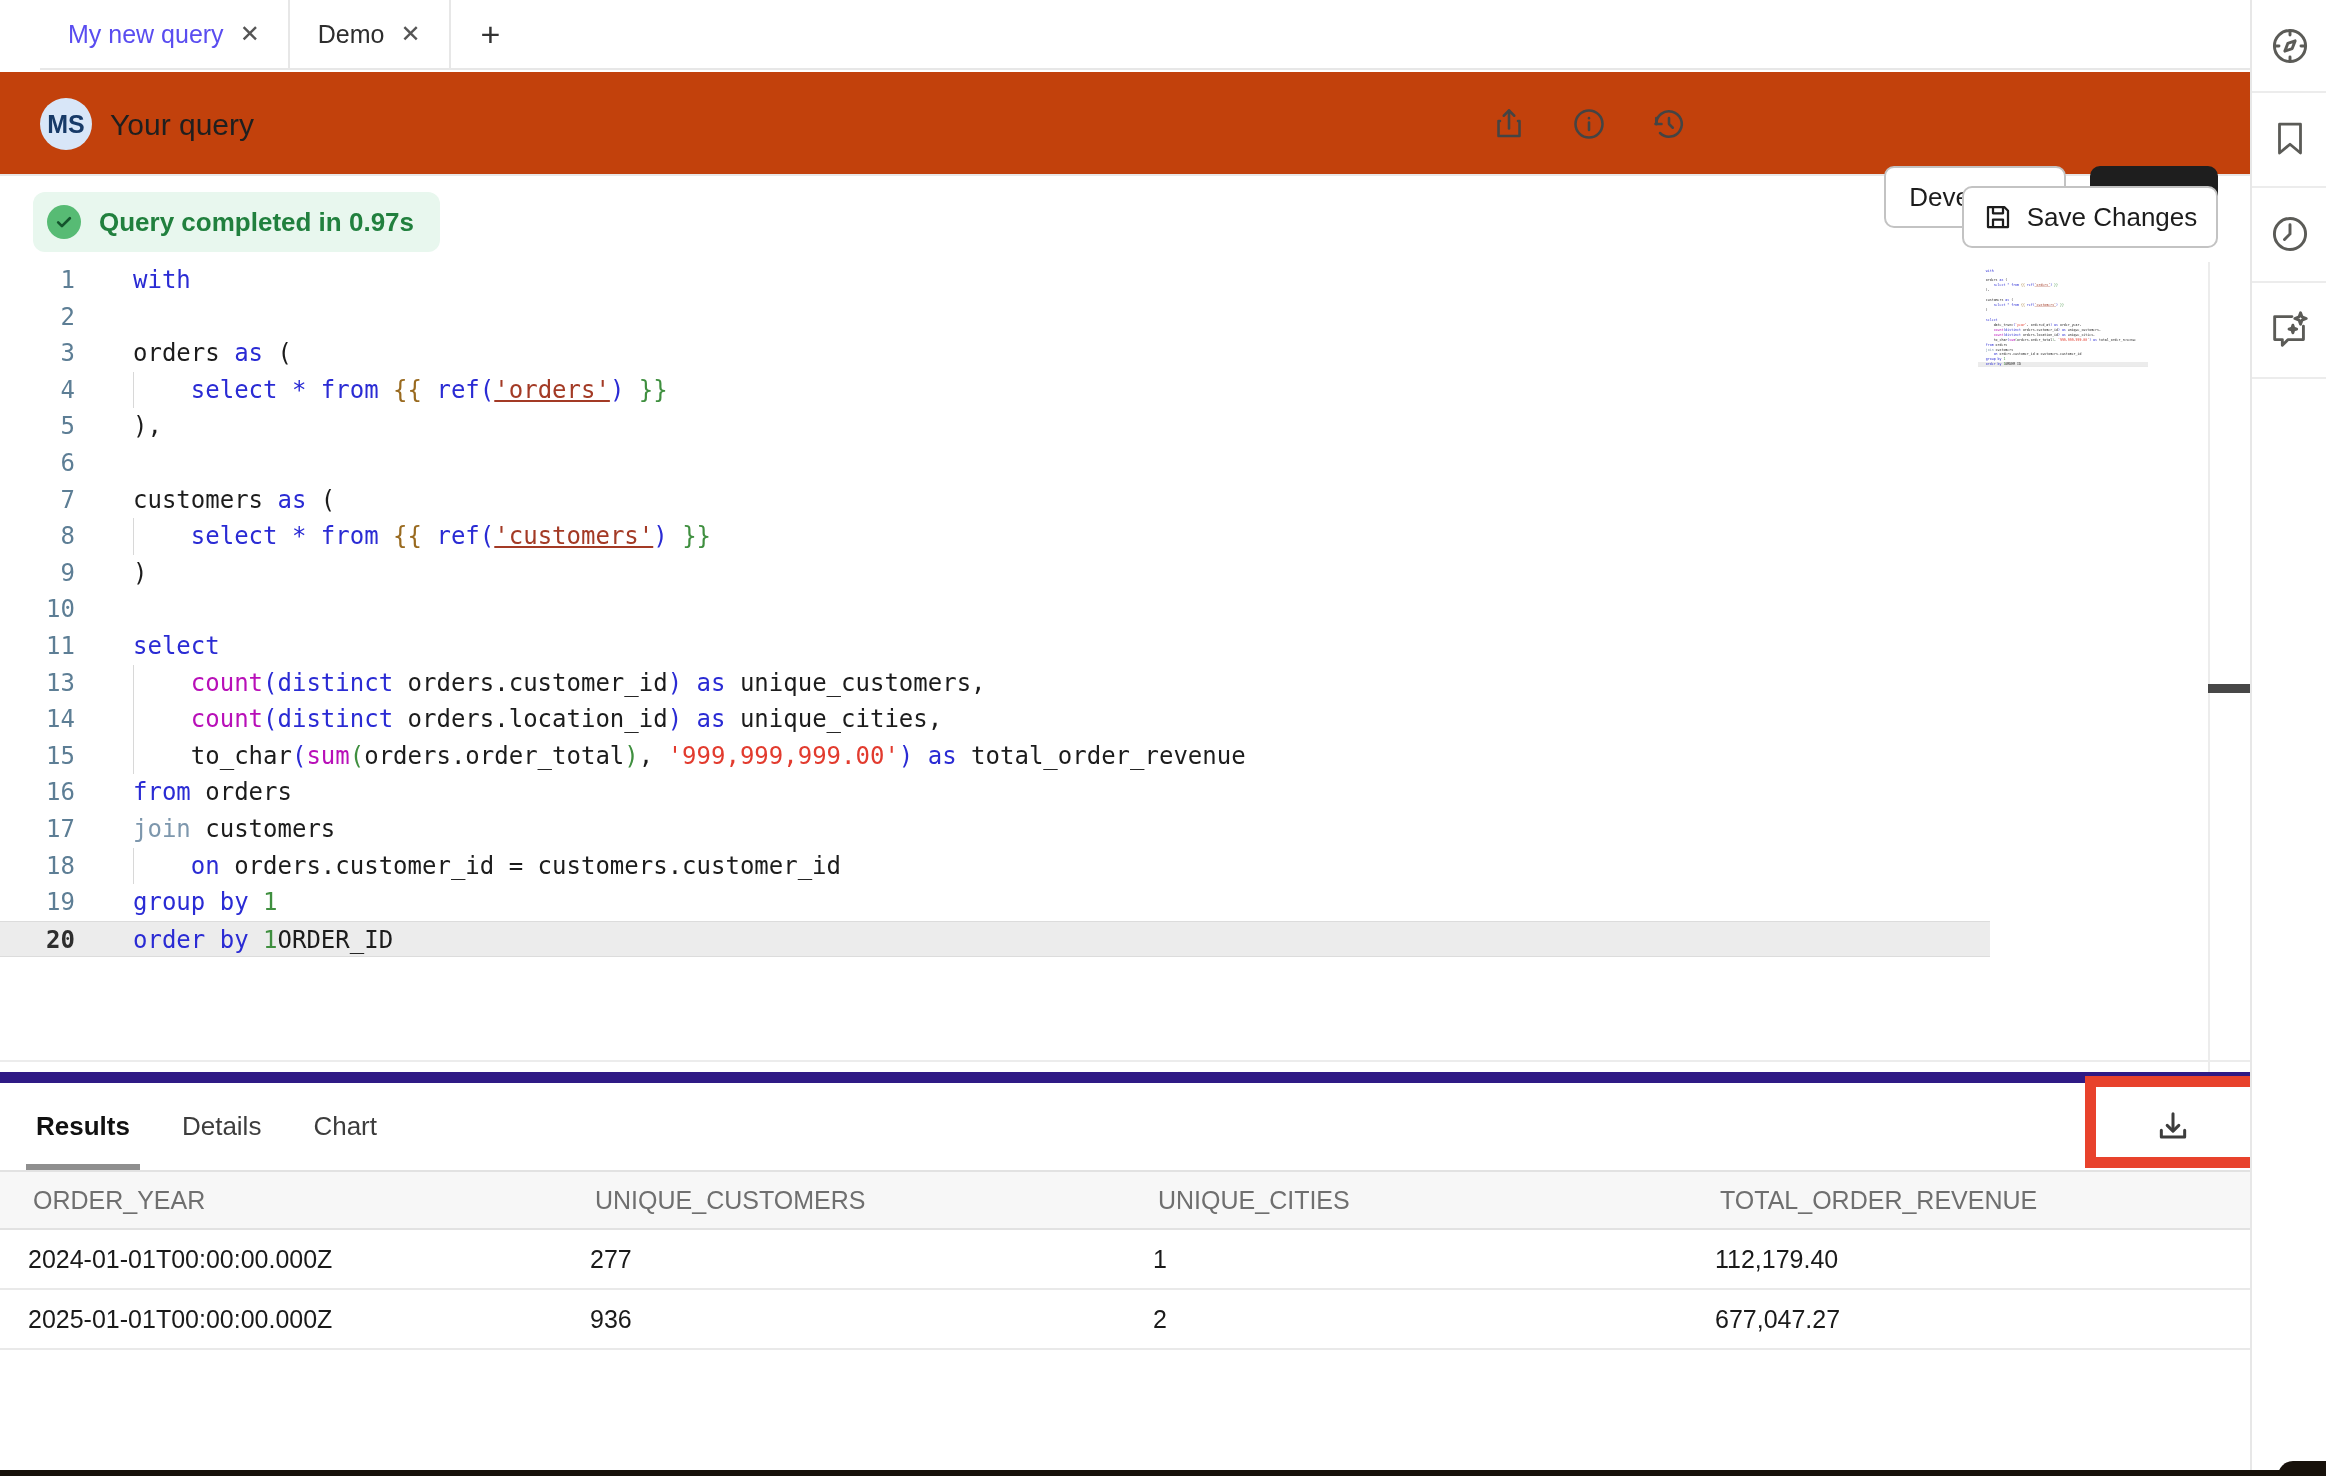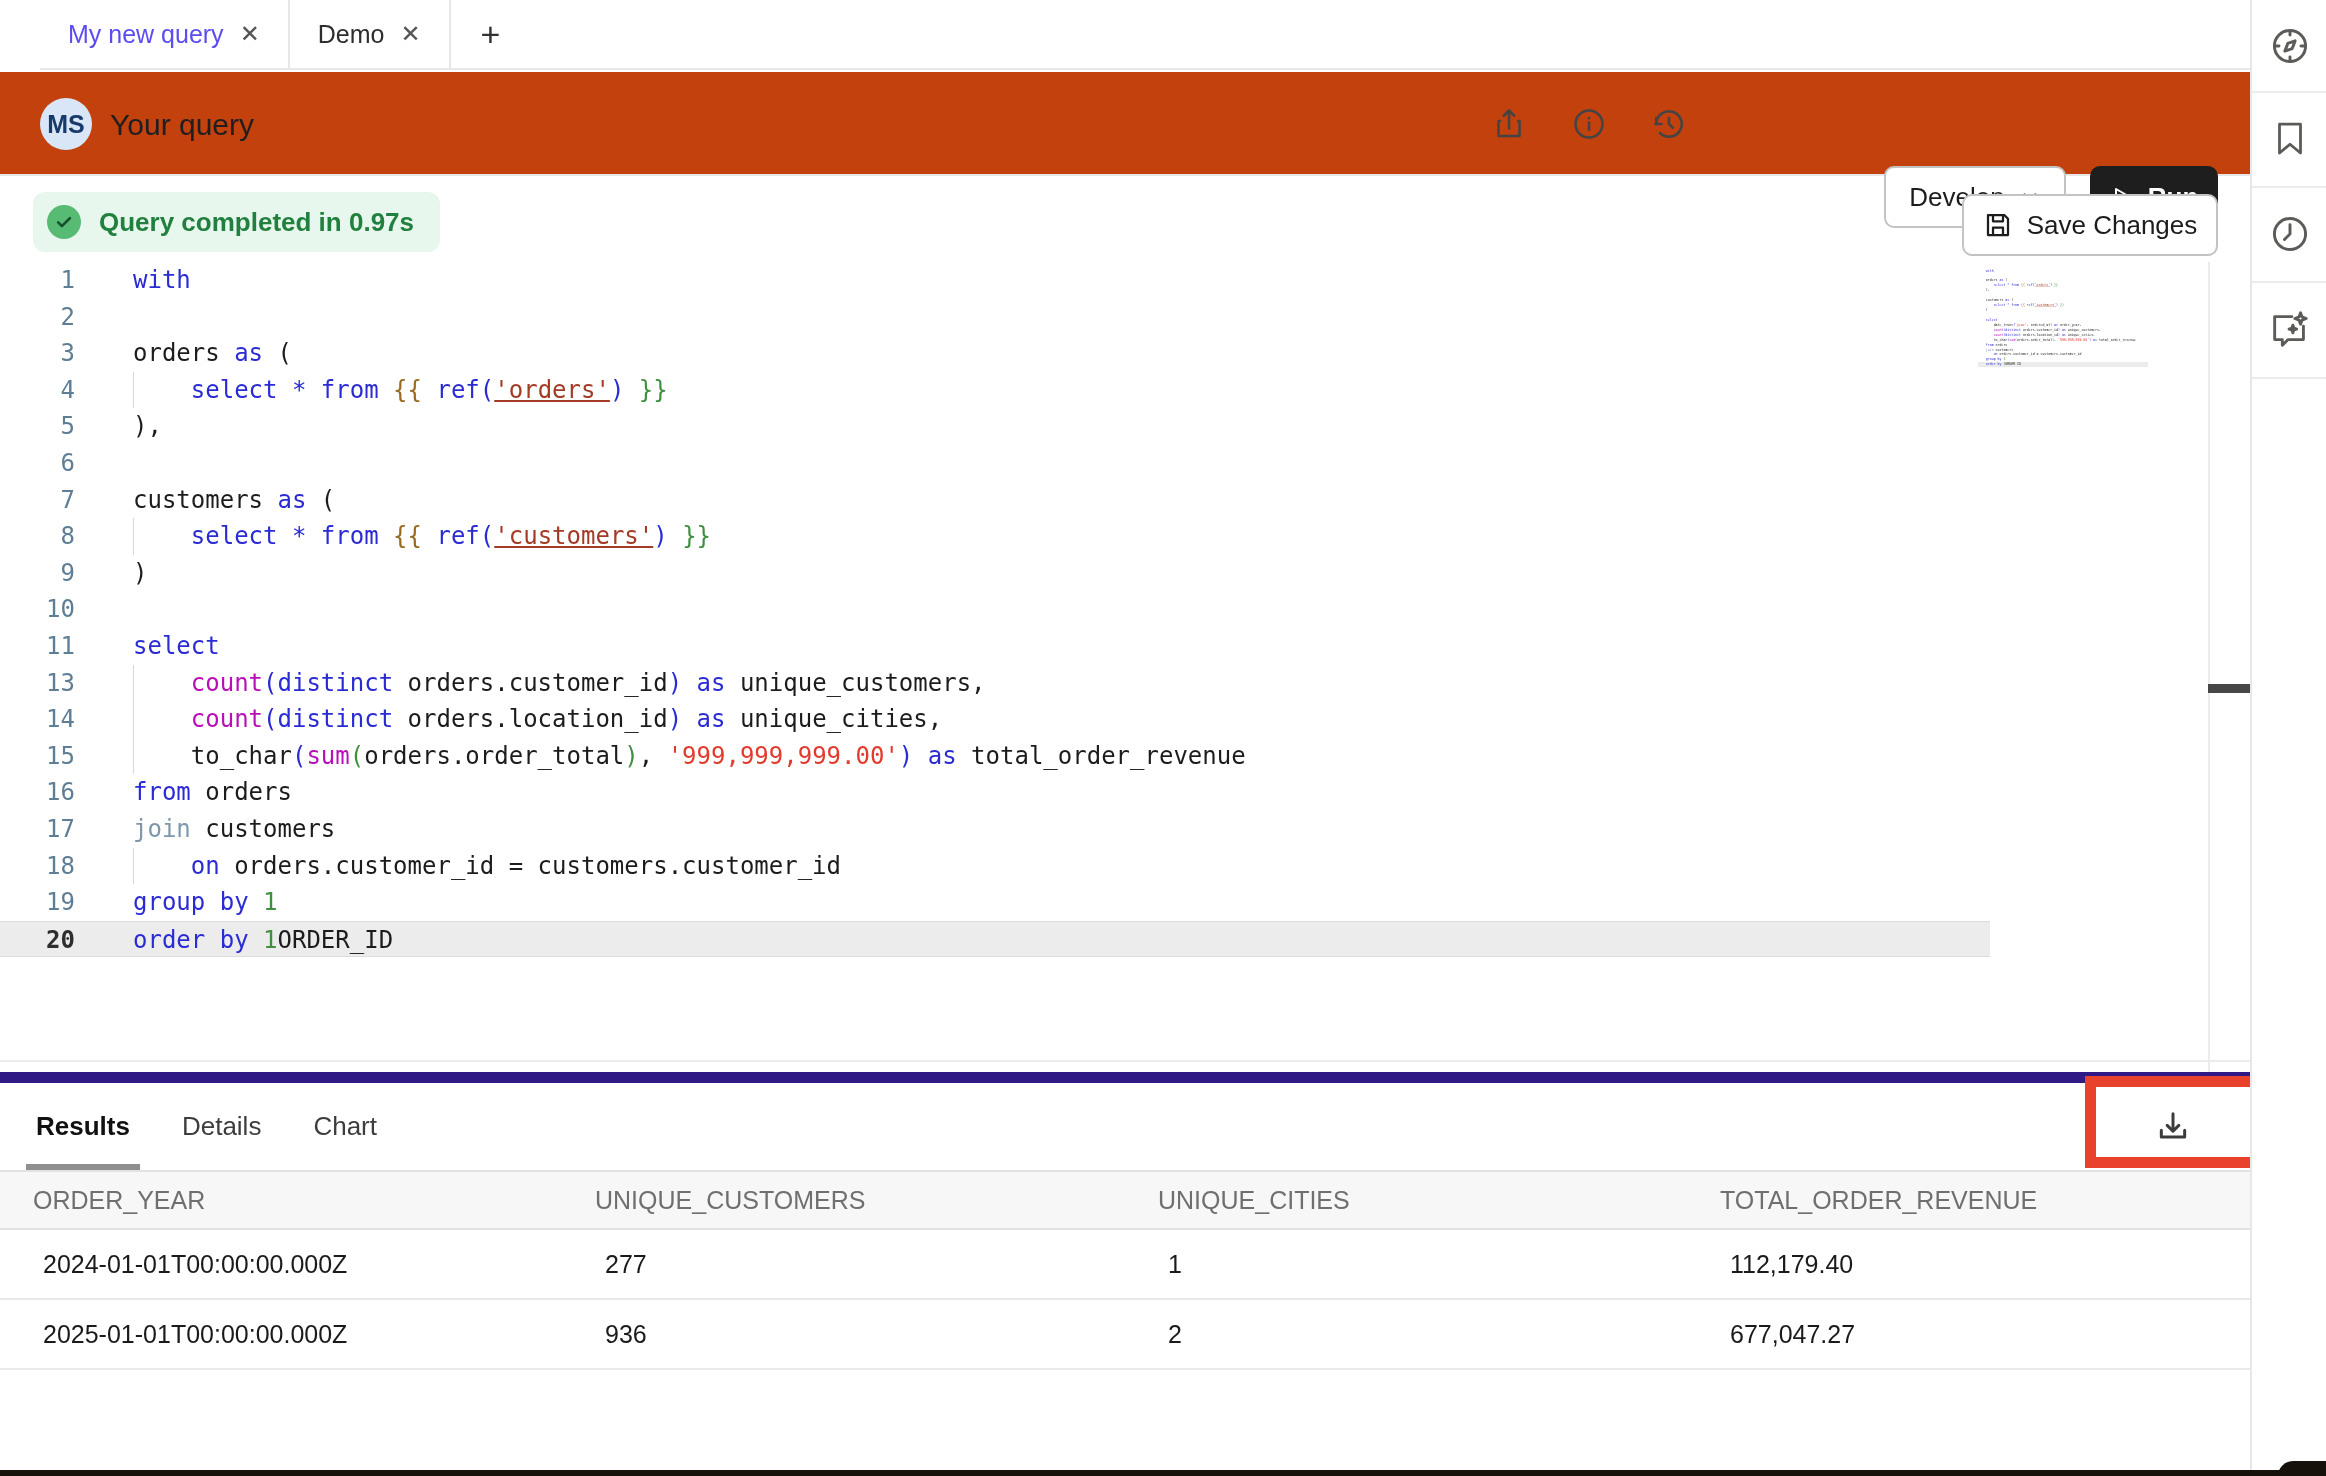--- a/index.html
+++ b/index.html
@@ -21,21 +21,21 @@
   .hdr-icons { position:absolute; right:560px; top:0; height:104px; display:flex; align-items:center; gap:38px; }
   .icon-btn { width:42px; height:42px; display:flex; align-items:center; justify-content:center; cursor:pointer; }
   .btn { position:absolute; display:flex; align-items:center; justify-content:center; gap:14px; border-radius:10px; font-size:26px; cursor:pointer; }
   .btn-develop { left:1884px; top:94px; width:182px; height:62px; border:2px solid #c3c3c3; background:#fff; color:#1c1c1c; }
   .btn-run { left:2090px; top:94px; width:128px; height:62px; background:#1e1e1e; color:#fff; border:none; font-weight:bold; }
 
   
   .status-pill { position:absolute; left:33px; top:192px; height:60px; display:flex; align-items:center; gap:18px; padding:0 26px 0 14px; background:#e8f7ee; border-radius:12px; }
   .status-pill .check { width:34px; height:34px; border-radius:50%; background:#57bb74; display:flex; align-items:center; justify-content:center; }
   .status-text { color:#21803e; font-size:26px; font-weight:600; }
-  .btn-save { left:1962px; top:194px; width:256px; height:62px; border:2px solid #c3c3c3; background:#fff; color:#1c1c1c; }
+  .btn-save { left:1962px; top:186px; width:256px; height:62px; border:2px solid #c3c3c3; background:#fff; color:#1c1c1c; }
 
   
   .editor { position:absolute; left:0; top:262px; width:2208px; height:810px; background:#fff; font-family:"DejaVu Sans Mono", monospace; font-size:24px; }
   .code-line { position:relative; display:flex; height:36.6px; line-height:36.6px; white-space:pre; }
   .code-line .ln { width:75px; text-align:right; color:#5d7e95; flex:0 0 75px; }
   .code-line .lc { position:relative; padding-left:58px; color:#1c1c1c; }
   .code-line.active { background:#ececec; border-top:1px solid #dcdcdc; border-bottom:1px solid #dcdcdc; width:1990px; }
   .code-line.active .ln { color:#2e2e2e; font-weight:bold; }
   .guide { position:absolute; left:58px; top:0; height:100%; border-left:1px solid #d8d8d8; }
   .c-k{color:#2a2bd4} .c-d{color:#1c1c1c} .c-f{color:#b80fb8} .c-s{color:#e23b2e}
@@ -54,21 +54,21 @@
   .results-tabs { position:absolute; left:0; top:1083px; width:2250px; height:87px; background:#fff; display:flex; align-items:center; gap:52px; padding-left:36px; }
   .rtab { font-size:26px; color:#3d3d3d; cursor:pointer; position:relative; height:100%; display:flex; align-items:center; }
   .rtab.active { font-weight:bold; color:#111; }
   .rtab.active::after { content:""; position:absolute; left:-10px; right:-10px; bottom:0; height:6px; background:#8f8f8f; }
   .download-btn { position:absolute; left:2118px; top:1095px; width:110px; height:64px; display:flex; align-items:center; justify-content:center; cursor:pointer; background:#fff; }
   .annotation-box { position:absolute; left:2085px; top:1076px; width:176px; height:92px; border:11px solid #e8422c; pointer-events:none; }
 
   .table { position:absolute; left:0; top:1170px; width:2250px; }
   .t-head { display:grid; grid-template-columns:562px 563px 562px 563px; padding-left:33px; height:60px; align-items:center; background:#f7f7f7; border-top:2px solid #e2e2e2; border-bottom:2px solid #e2e2e2; }
   .t-head .th { color:#6f6f6f; font-size:25px; }
-  .t-row { display:grid; grid-template-columns:562px 563px 562px 563px; padding-left:43px; height:70px; align-items:center; border-bottom:2px solid #e9e9e9; background:#fff; }
+  .t-row { display:grid; grid-template-columns:562px 563px 562px 563px; padding-left:28px; height:60px; align-items:center; border-bottom:2px solid #e9e9e9; background:#fff; }
   .t-row .td { color:#1a1a1a; font-size:25px; }
 
   
   .sidebar { position:absolute; left:2250px; top:0; width:76px; height:1476px; background:#fff; border-left:2px solid #e7e7e7; }
   .sb-item { position:absolute; left:0; width:76px; height:92px; display:flex; align-items:center; justify-content:center; cursor:pointer; }
   .sb-div { position:absolute; left:0; width:76px; height:2px; background:#ececec; }
 
   
   .bottom-bar { position:absolute; left:0; bottom:0; width:2326px; height:6px; background:#17110b; }
   .bottom-corner { position:absolute; right:-14px; bottom:0; width:62px; height:15px; background:#17110b; border-top-left-radius:22px; }

